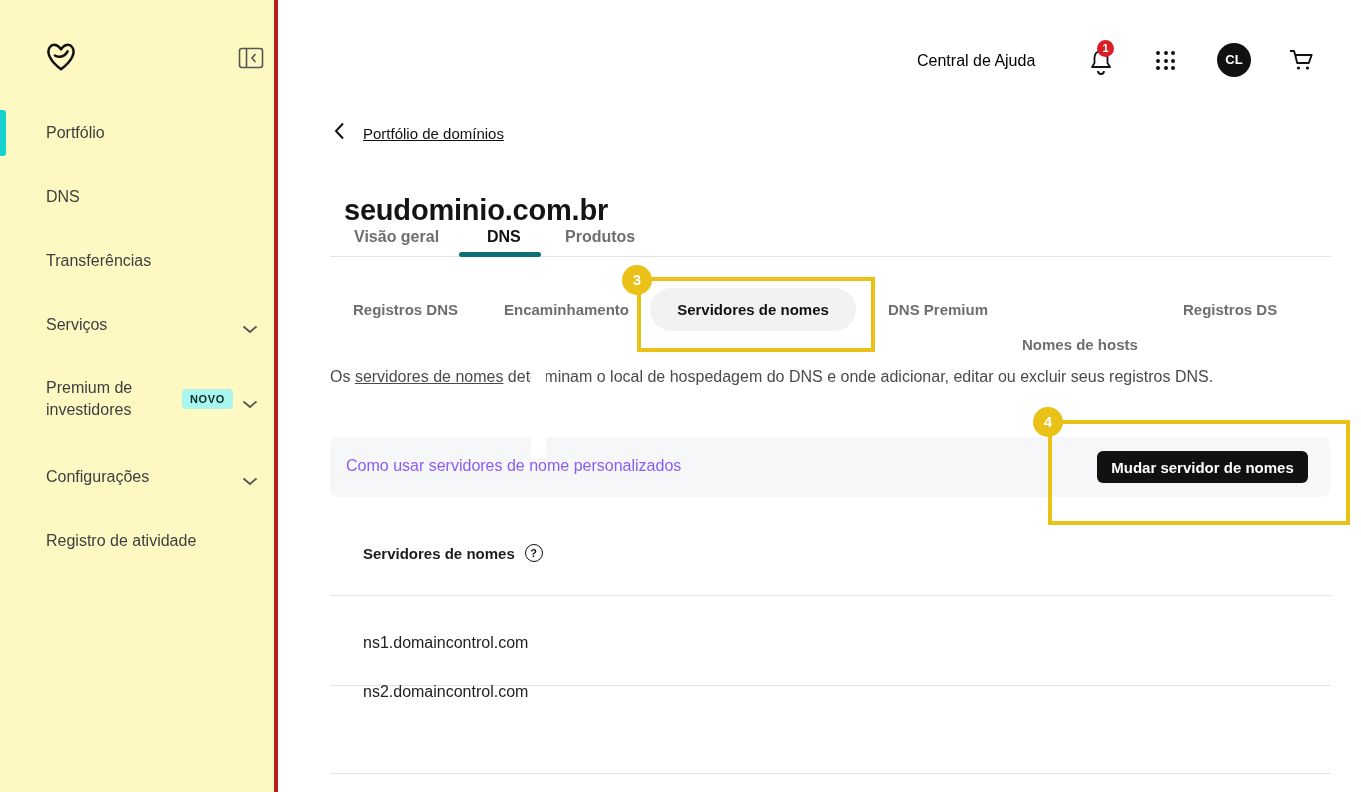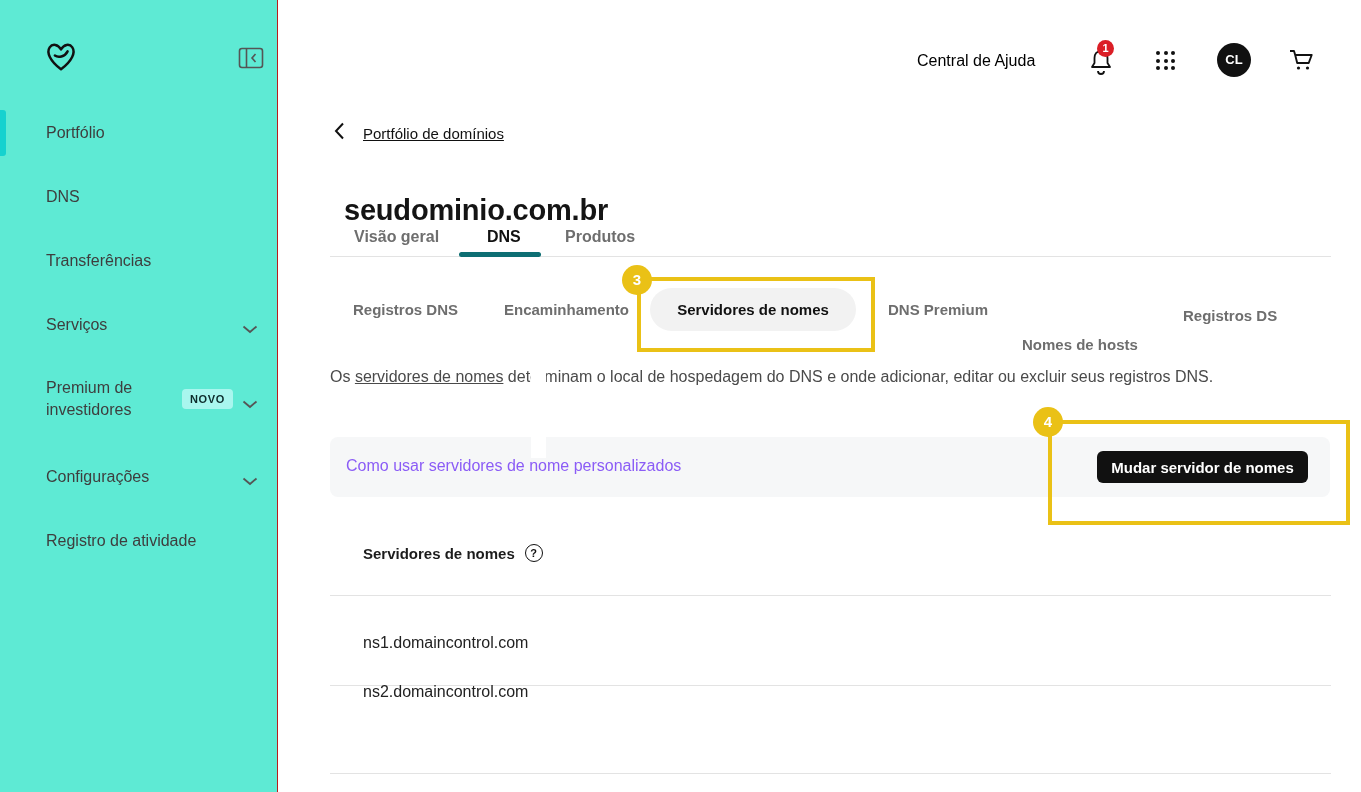--- a/index.html
+++ b/index.html
@@ -1,20 +1,20 @@
 <!DOCTYPE html>
 <html><head>
 <meta charset="utf-8">
 <style>
   * { margin:0; padding:0; box-sizing:border-box; }
   html,body { width:1361px; height:792px; background:#fff; font-family:"Liberation Sans", sans-serif; }
   .app { position:relative; width:1361px; height:792px; overflow:hidden; background:#fff; }
 
   
-  .sidebar { position:absolute; left:0; top:0; width:278px; height:792px; background:#5eead4; border-right:1px solid #b91c1c; }
+  .sidebar { position:absolute; left:0; top:0; width:278px; height:792px; background:#fef9c3; border-right:4px solid #b91c1c; }
   .logo-wrap { position:absolute; left:44px; top:40px; width:34px; height:34px; }
   .collapse-btn { position:absolute; left:238px; top:46px; width:26px; height:26px; background:none; border:none; cursor:pointer; }
   .side-item { position:absolute; left:0; width:278px; font-size:16px; color:#3e3e3e; cursor:pointer; }
   .side-item .lbl { position:absolute; left:46px; top:0; line-height:22px; }
   .active-bar { position:absolute; left:0; top:110px; width:6px; height:46px; background:#16d2cf; border-radius:0 3px 3px 0; }
   .side-chevron { position:absolute; left:242px; }
   .novo-badge { position:absolute; left:182px; top:389px; background:#a9f6ee; color:#0c2b2b; font-size:11px; font-weight:bold; letter-spacing:.6px; padding:4px 8px; border-radius:4px; }
   .multi { width:132px; line-height:24px; }
 
   
@@ -166,21 +166,21 @@
   <span class="tab" style="left:354px;">Visão geral</span>
   <span class="tab active" style="left:487px;">DNS</span>
   <span class="tab" style="left:565px;">Produtos</span>
   <div class="tab-underline"></div>
 
   <span class="subtab" style="left:353px;">Registros DNS</span>
   <span class="subtab" style="left:504px;">Encaminhamento</span>
   <span class="subtab-pill">Servidores de nomes</span>
   <span class="subtab" style="left:888px;">DNS Premium</span>
   <span class="subtab" style="left:1022px;margin-top:35px;">Nomes de hosts</span>
-  <span class="subtab" style="left:1183px;margin-top:6px;">Registros DS</span>
+  <span class="subtab" style="left:1183px;">Registros DS</span>
 
   <p class="desc"><span>Os </span><a>servidores de nomes</a><span> determinam o local de hospedagem do DNS e onde adicionar, editar ou excluir seus registros DNS.</span></p>
 
   <div class="banner">
     <span class="banner-text">Como usar servidores de nome personalizados</span>
   </div>
   <button class="change-ns-btn">Mudar servidor de nomes</button>
 
   <div class="section-head">
     <span>Servidores de nomes</span>

